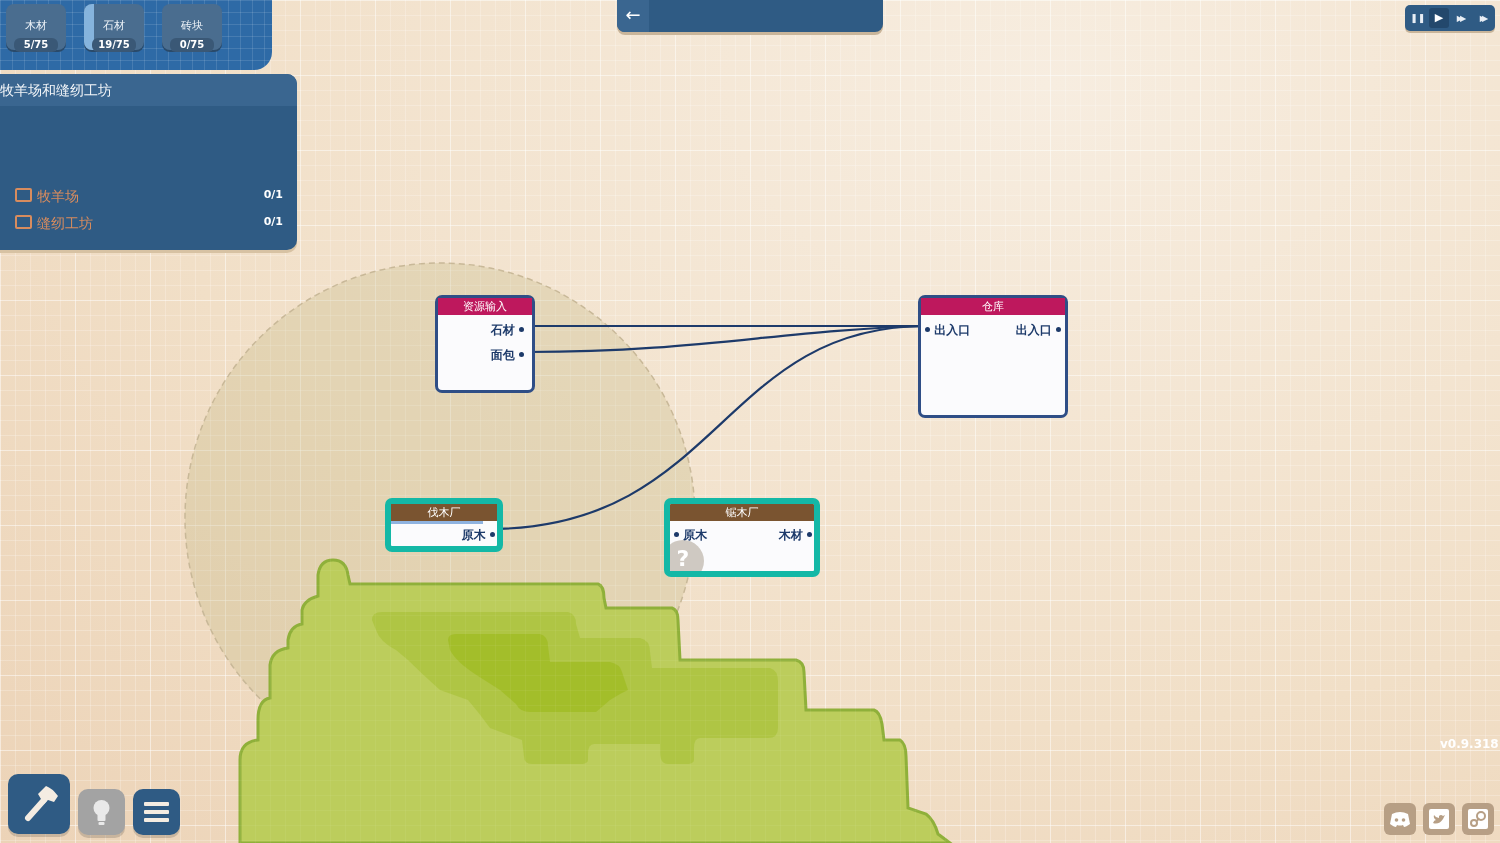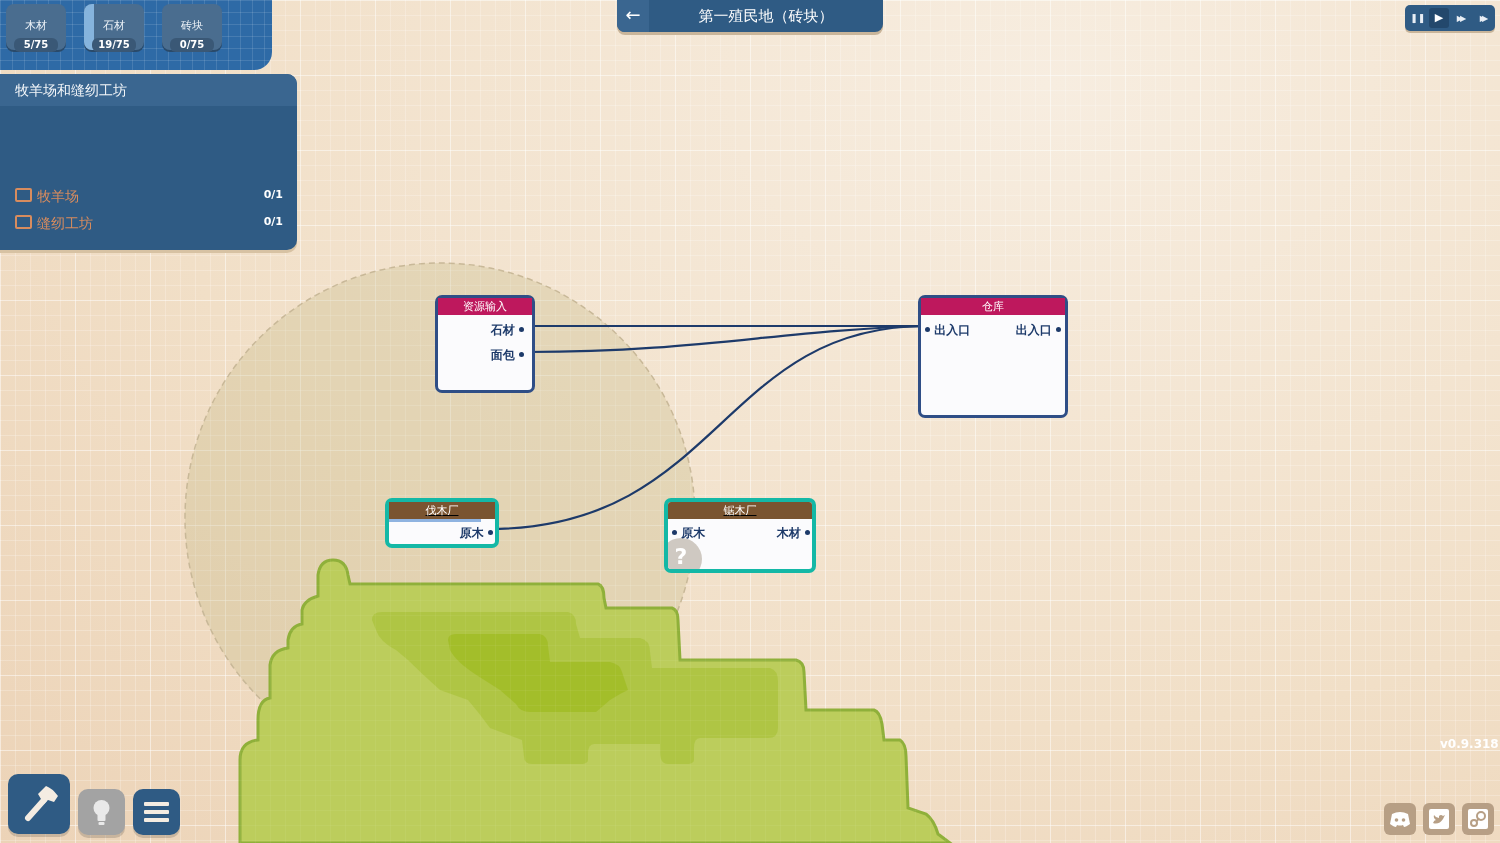--- a/index.html
+++ b/index.html
@@ -27,21 +27,21 @@
     border-radius:8px; box-shadow:0 2px 0 #2a4a6a; }
   .res-name { position:absolute; top:14px; width:100%; text-align:center; color:#eef3f8; font-size:11px; }
   .res-count { position:absolute; left:8px; right:8px; bottom:-2px; height:14px; line-height:14px;
     background:#3a5876; border-radius:6px; color:#fff; font-size:10px; font-weight:bold; text-align:center; }
   .res-fill { position:absolute; left:0; top:0; bottom:0; width:10px; background:#86b4dd; border-radius:8px 0 0 8px; }
 
   
   .quest { left:0; top:74px; width:297px; height:176px; background:#2f5b84; border-radius:0 10px 10px 0;
     box-shadow:0 3px 0 #d7c2a3; }
   .quest-head { height:32px; background:#3a6690; border-radius:0 10px 0 0; color:#f3f6f9; font-size:14px;
-    line-height:32px; padding-left:15px; }
+    line-height:32px; }
   .quest-desc { position:absolute; left:15px; top:44px; width:270px; color:#eef2f6; font-size:11.5px; line-height:18px; }
   .coin { display:inline-block; width:10px; height:10px; border-radius:50%; background:#f5c431; vertical-align:-1px; margin:0 2px; }
   .hl { color:#f3cd4e; }
   .quest-task { position:absolute; left:15px; width:268px; height:20px; color:#d88c5e; font-size:14px; }
   .task-box { display:inline-block; width:13px; height:10px; border:2px solid #d88c5e; border-radius:2px; vertical-align:-1px; margin-right:5px; }
   .task-count { position:absolute; right:0; top:0; color:#fff; font-weight:bold; font-size:11px; }
 
   
   .title-bar { left:617px; top:0; width:266px; height:32px; background:#2f5b84; border-radius:0 0 8px 8px;
     box-shadow:0 3px 0 #c9b59a; }
@@ -50,21 +50,21 @@
   .title-text { position:absolute; left:32px; right:0; top:0; line-height:32px; text-align:center; color:#fff; font-size:15px; }
 
   
   .speed { left:1405px; top:5px; width:90px; height:26px; background:#2f5b84; border-radius:5px; box-shadow:0 2px 0 #c9b59a; }
   .speed-btn { position:absolute; top:3px; width:20px; height:20px; color:#e8eef5; font-size:11px; line-height:20px; text-align:center; border-radius:3px; }
   .speed-btn.active { background:#23486c; color:#fff; }
 
   
   .node { position:absolute; background:#fbfbfd; border-radius:7px; }
   .node.blue { border:3px solid #2f4e86; }
-  .node.brown { border:4px solid #14b8a6;text-decoration:underline; }
+  .node.brown { border:6px solid #14b8a6; }
   .node-head { height:17px; line-height:17px; text-align:center; color:#fff; font-size:11px; }
   .blue .node-head { background:#be185d; }
   .brown .node-head { background:#7a5430; }
   .port { position:absolute; color:#1d3a6a; font-size:12px; font-weight:bold; }
   .dot { display:inline-block; width:5px; height:5px; border-radius:50%; background:#1d3a6a; vertical-align:2px; }
 
   
   .tool-btn { position:absolute; border-radius:10px; box-shadow:0 3px 0 rgba(0,0,0,0.15); }
   .social { position:absolute; top:803px; width:32px; height:32px; background:#b79f85; border-radius:6px; }
   .version { left:1440px; top:737px; width:58px; text-align:right; color:#fff; font-size:12px; font-weight:bold; }
@@ -118,21 +118,20 @@
   <div class="quest-task" style="top:141px">
     <span class="task-box"></span><span>缝纫工坊</span>
     <span class="task-count">0/1</span>
   </div>
 </div>
 
 <div class="abs title-bar">
   <div class="back-btn">
     <span>←</span>
   </div>
-  <div class="title-text">第一殖民地（砖块）</div>
 </div>
 
 <div class="abs speed">
   <div class="speed-btn" style="left:3px"><span style="font-size:9px">❚❚</span></div>
   <div class="speed-btn active" style="left:24px"><span>▶</span></div>
   <div class="speed-btn" style="left:45px"><span style="font-size:8px;letter-spacing:-3px">▶▶</span></div>
   <div class="speed-btn" style="left:67px"><span style="font-size:8px;letter-spacing:-4px">▶▶</span></div>
 </div>
 
 <div class="node blue" style="left:435px;top:295px;width:94px;height:92px">

